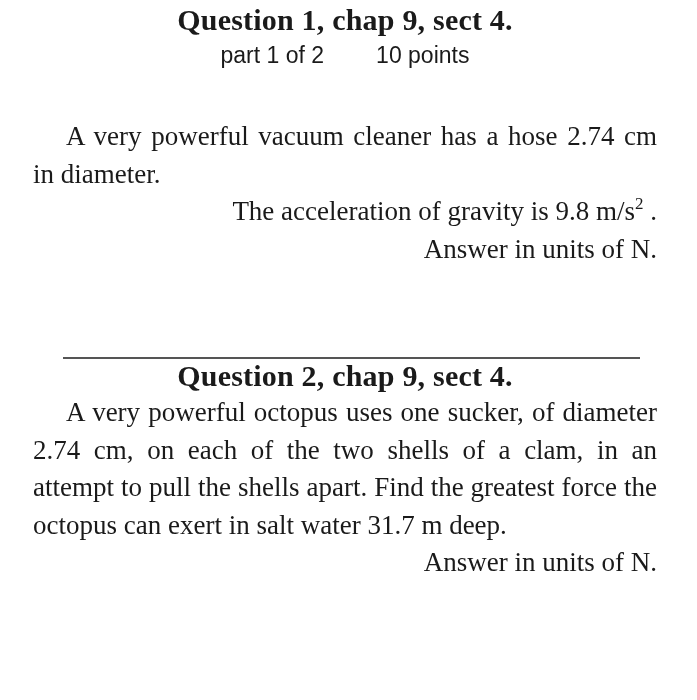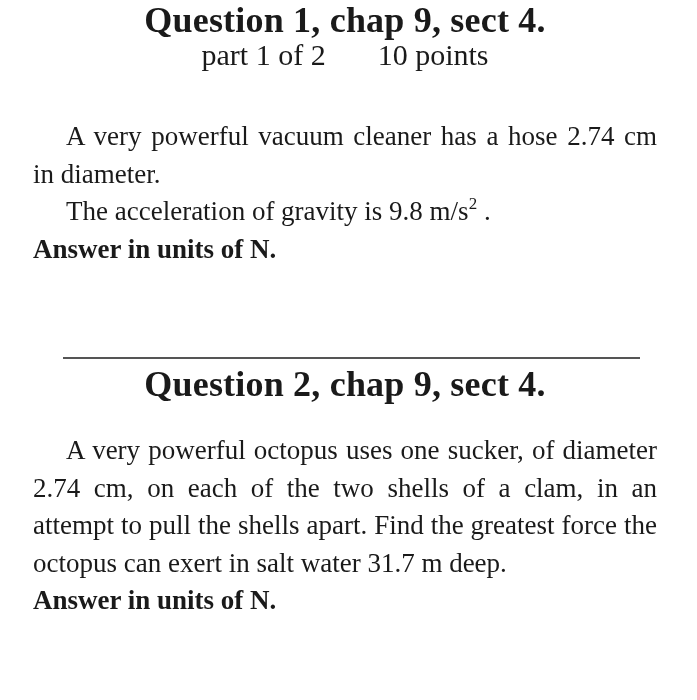--- a/index.html
+++ b/index.html
@@ -20,69 +20,68 @@
       left: 33px;
       top: 0;
       width: 624px;
     }
     .q-header {
       text-align: center;
     }
     .q-title {
       font-family: "Liberation Serif", "DejaVu Serif", serif;
       font-weight: bold;
-      font-size: 36px;
+      font-size: 30px;
       line-height: 36px;
       letter-spacing: 0.2px;
     }
     .q-meta {
-      font-family: Liberation Serif, serif;
-      font-size: 30px;
+      font-family: Liberation Sans, sans-serif;
+      font-size: 23px;
       line-height: 34px;
     }
     .q-meta .gap {
       display: inline-block;
       width: 52px;
     }
     .q-body {
       font-family: "Liberation Serif", "DejaVu Serif", serif;
       font-size: 27px;
       line-height: 37.5px;
       text-align: justify;
     }
     .q-body p {
       margin: 0;
     }
     .indent {
       text-indent: 33px;
     }
     .noindent {
       text-indent: 0;
-      font-weight: bold;
     }
     .nojustify {
-      text-align: left;
+      text-align: right;
     }
     sup {
       font-size: 17px;
       line-height: 0;
       vertical-align: 11px;
     }
     .sep {
       position: absolute;
       left: 63px;
       top: 357px;
       width: 577px;
       height: 0;
       border-top: 2px solid #555;
     }
     #q1 { position: absolute; top: 2px; left: 0; width: 624px; }
     #q1 .q-body { margin-top: 46px; }
-    #q2 { position: absolute; top: 366px; left: 0; width: 624px; }
-    #q2 .q-body { margin-top: 30px; }
+    #q2 { position: absolute; top: 358px; left: 0; width: 624px; }
+    #q2 .q-body { }
   </style>
 </head>
 <body>
 
 <div class="page">
 
   <section id="q1">
     <div class="q-header">
       <div class="q-title">Question 1, chap 9, sect 4.</div>
       <div class="q-meta">

